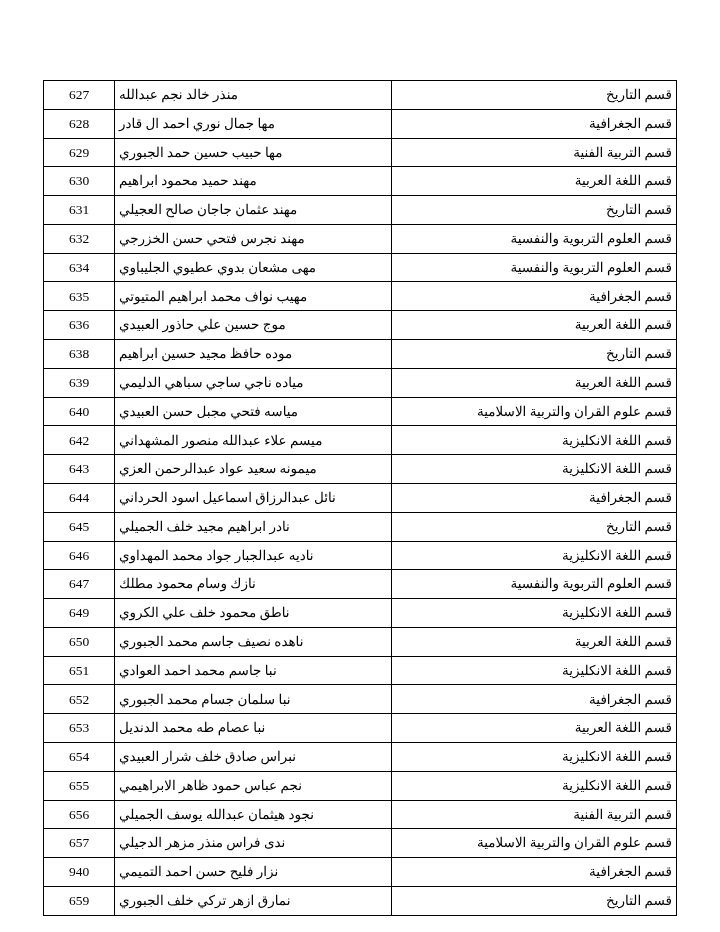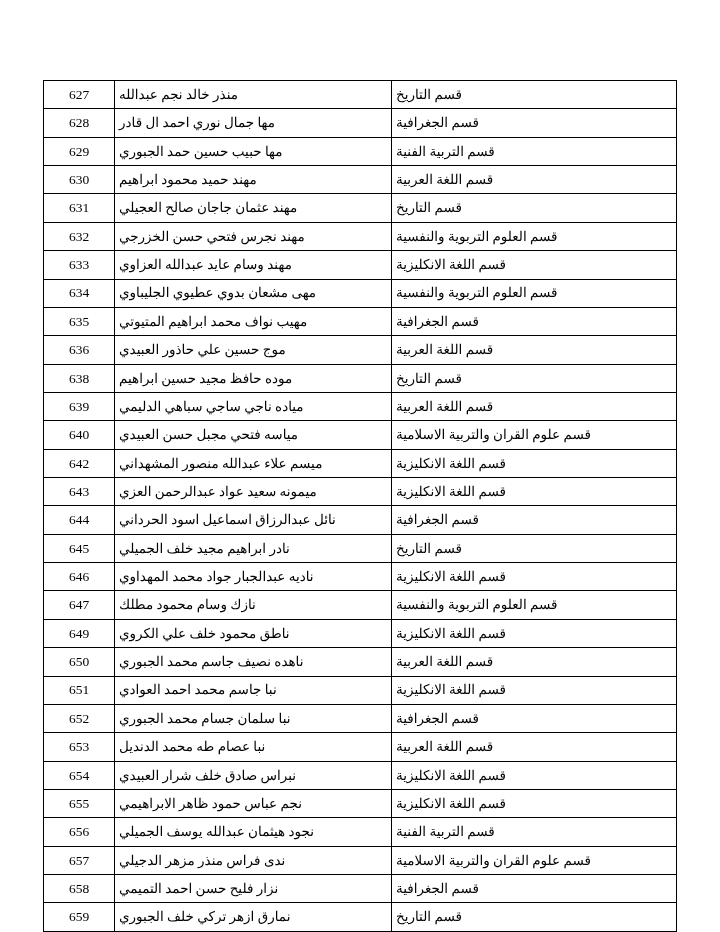--- a/index.html
+++ b/index.html
@@ -11,21 +11,21 @@
     width: 720px;
     height: 932px;
     font-family: "Liberation Serif", serif;
     color: #000000;
     position: relative;
   }
   .page {
     width: 720px;
     height: 932px;
     box-sizing: border-box;
-    padding: 80px 0 0 0;
+    padding: 80px 0 16px 0;
     display: flex;
     justify-content: center;
   }
   table.roster {
     border-collapse: collapse;
     table-layout: fixed;
     width: 606px;
     margin: 0 auto;
   }
   table.roster td {
@@ -44,21 +44,21 @@
     direction: ltr;
   }
   td.name {
     width: 268px;
     text-align: left;
     direction: rtl;
     font-size: 13.5px;
   }
   td.dept {
     width: 276px;
-    text-align: left;
+    text-align: right;
     direction: rtl;
     font-size: 13.5px;
   }
 </style>
 </head>
 <body>
 
 <div class="page">
   <table class="roster">
     <tbody>
@@ -86,25 +86,20 @@
           <td class="num">631</td>
           <td class="name">مهند عثمان جاجان صالح العجيلي</td>
           <td class="dept">قسم التاريخ</td>
         </tr>
         <tr>
           <td class="num">632</td>
           <td class="name">مهند نجرس فتحي حسن الخزرجي</td>
           <td class="dept">قسم العلوم التربوية والنفسية</td>
         </tr>
         <tr>
-          <td class="num">633</td>
-          <td class="name">مهند وسام عايد عبدالله العزاوي</td>
-          <td class="dept">قسم اللغة الانكليزية</td>
-        </tr>
-        <tr>
           <td class="num">634</td>
           <td class="name">مهى مشعان بدوي عطيوي الجليباوي</td>
           <td class="dept">قسم العلوم التربوية والنفسية</td>
         </tr>
         <tr>
           <td class="num">635</td>
           <td class="name">مهيب نواف محمد ابراهيم المتيوتي</td>
           <td class="dept">قسم الجغرافية</td>
         </tr>
         <tr>
@@ -196,21 +191,21 @@
           <td class="num">656</td>
           <td class="name">نجود هيثمان عبدالله يوسف الجميلي</td>
           <td class="dept">قسم التربية الفنية</td>
         </tr>
         <tr>
           <td class="num">657</td>
           <td class="name">ندى فراس منذر مزهر الدجيلي</td>
           <td class="dept">قسم علوم القران والتربية الاسلامية</td>
         </tr>
         <tr>
-          <td class="num">658</td>
+          <td class="num">940</td>
           <td class="name">نزار فليح حسن احمد التميمي</td>
           <td class="dept">قسم الجغرافية</td>
         </tr>
         <tr>
           <td class="num">659</td>
           <td class="name">نمارق ازهر تركي خلف الجبوري</td>
           <td class="dept">قسم التاريخ</td>
         </tr>
       </tbody>
   </table>

